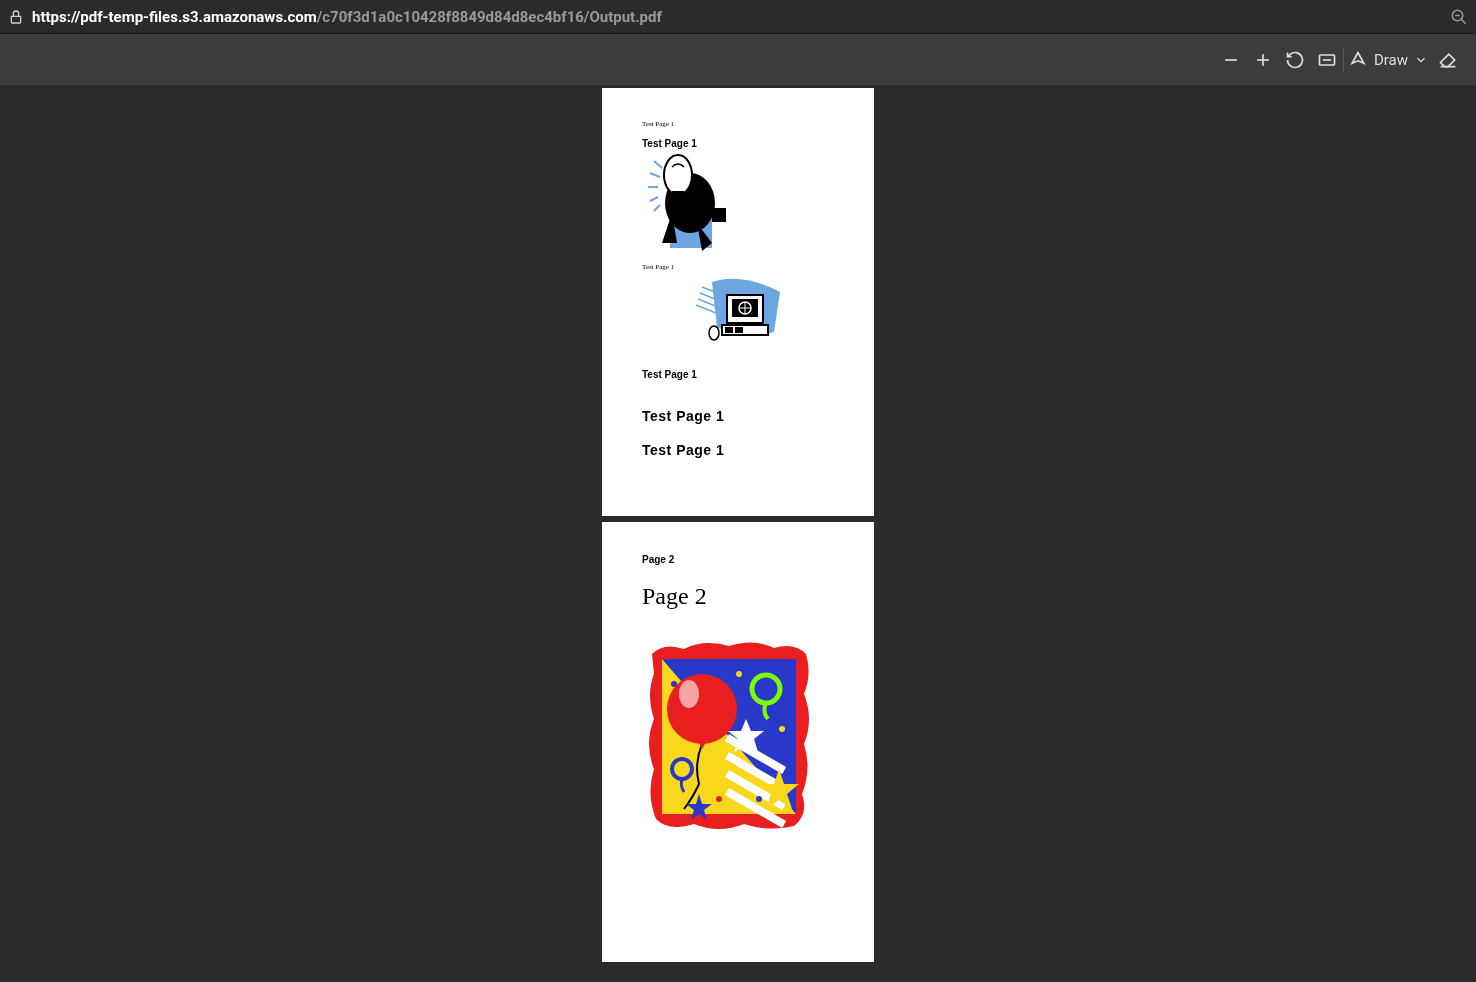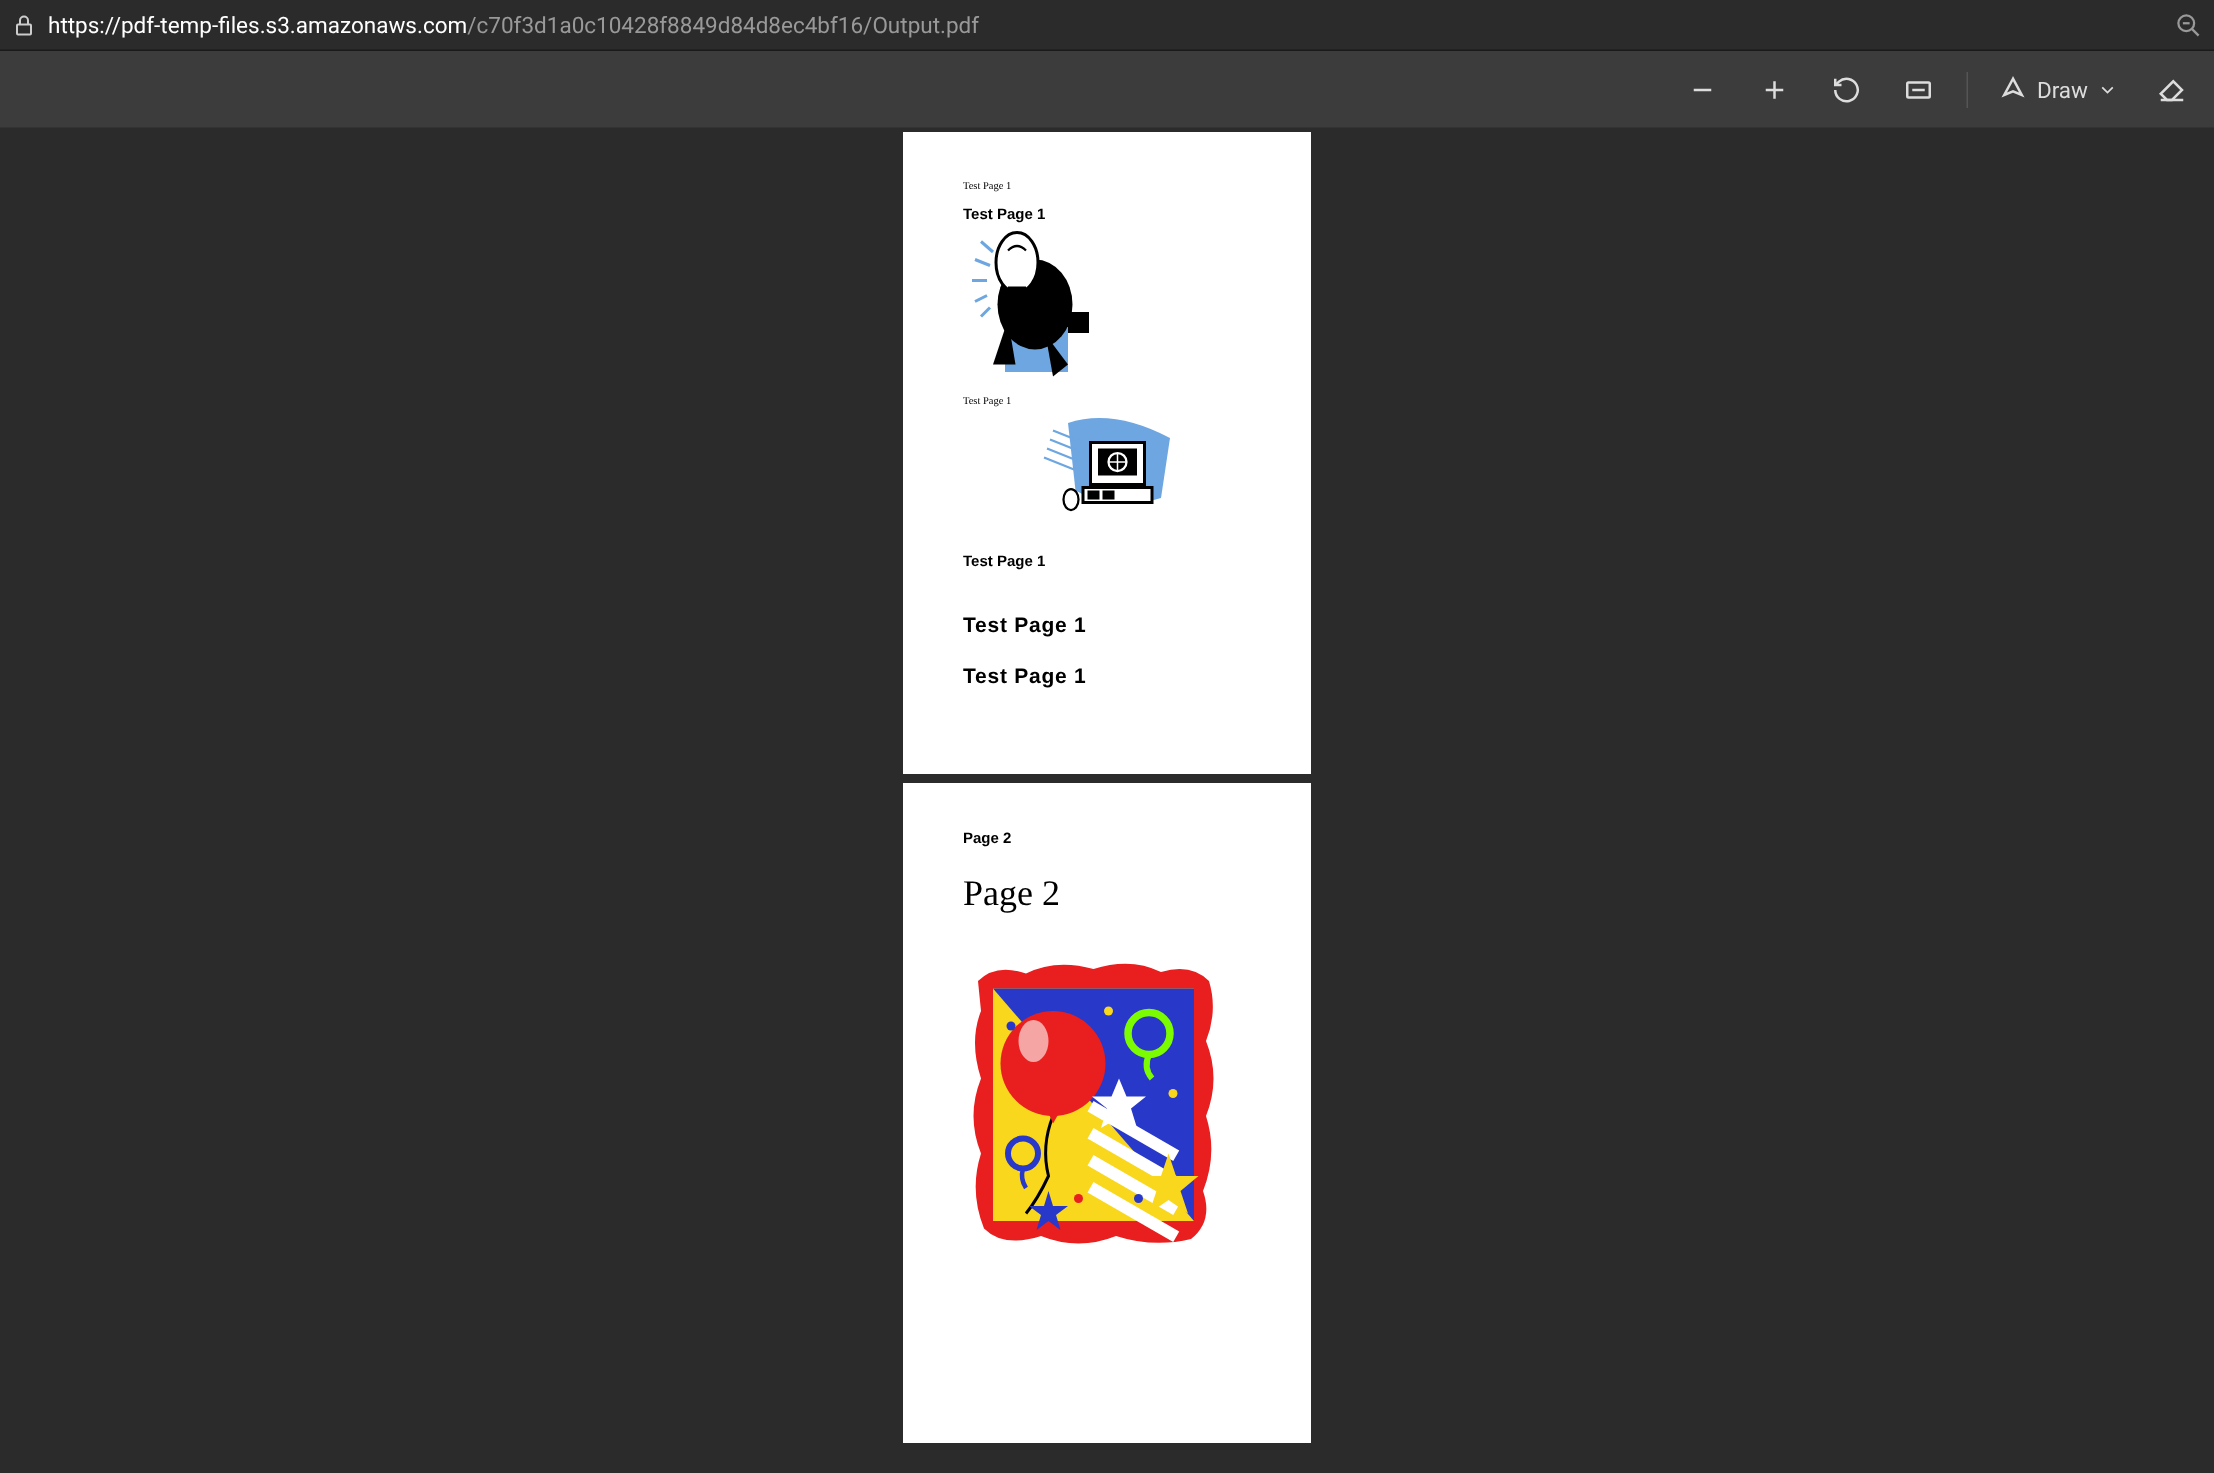--- a/index.html
+++ b/index.html
@@ -27,20 +27,21 @@
       width: 16px;
       height: 16px;
       margin-right: 8px;
       color: #ccc;
     }
     .url {
       color: #ccc;
       font-size: 15px;
       flex: 1;
       white-space: nowrap;
+      font-weight: bold;
     }
     .url-domain {
       color: #fff;
     }
     .url-path {
       color: #999;
     }
     .search-icon {
       width: 18px;
       height: 18px;
@@ -48,21 +49,21 @@
       margin-left: 8px;
     }
     .toolbar {
       background: #3c3c3c;
       height: 52px;
       display: flex;
       align-items: center;
       justify-content: flex-end;
       padding: 0 12px;
       border-bottom: 1px solid #2b2b2b;
-      gap: 16px;
+      gap: 0;
     }
     .toolbar-btn {
       background: none;
       border: none;
       color: #ddd;
       cursor: pointer;
       padding: 6px;
       display: flex;
       align-items: center;
       justify-content: center;

